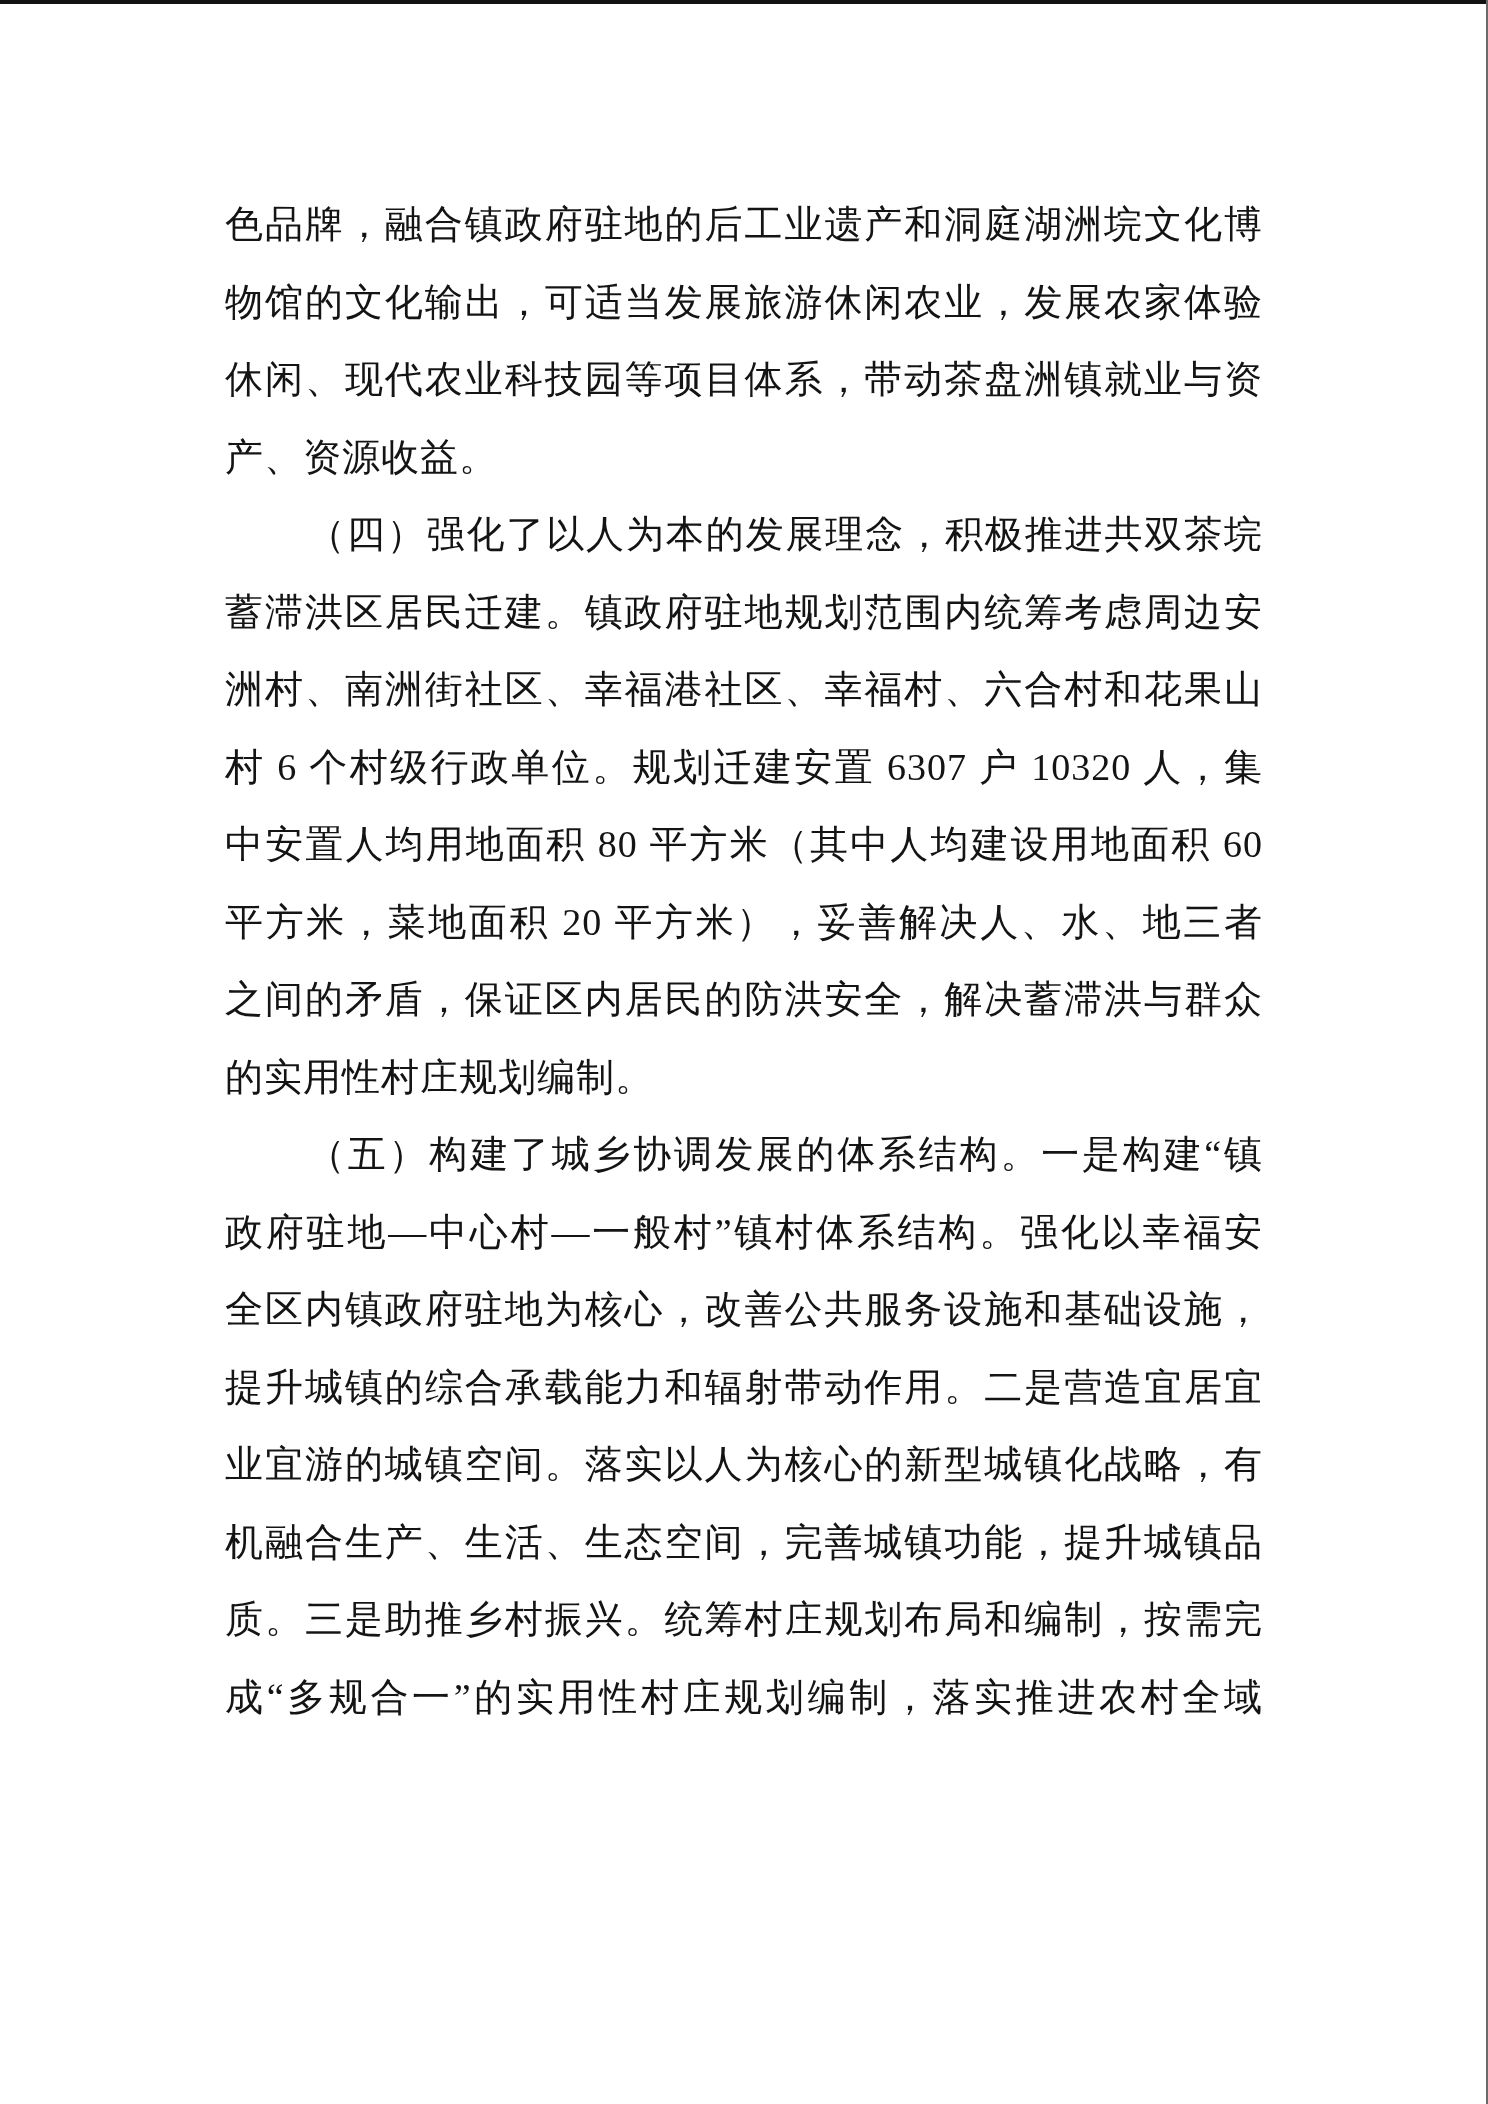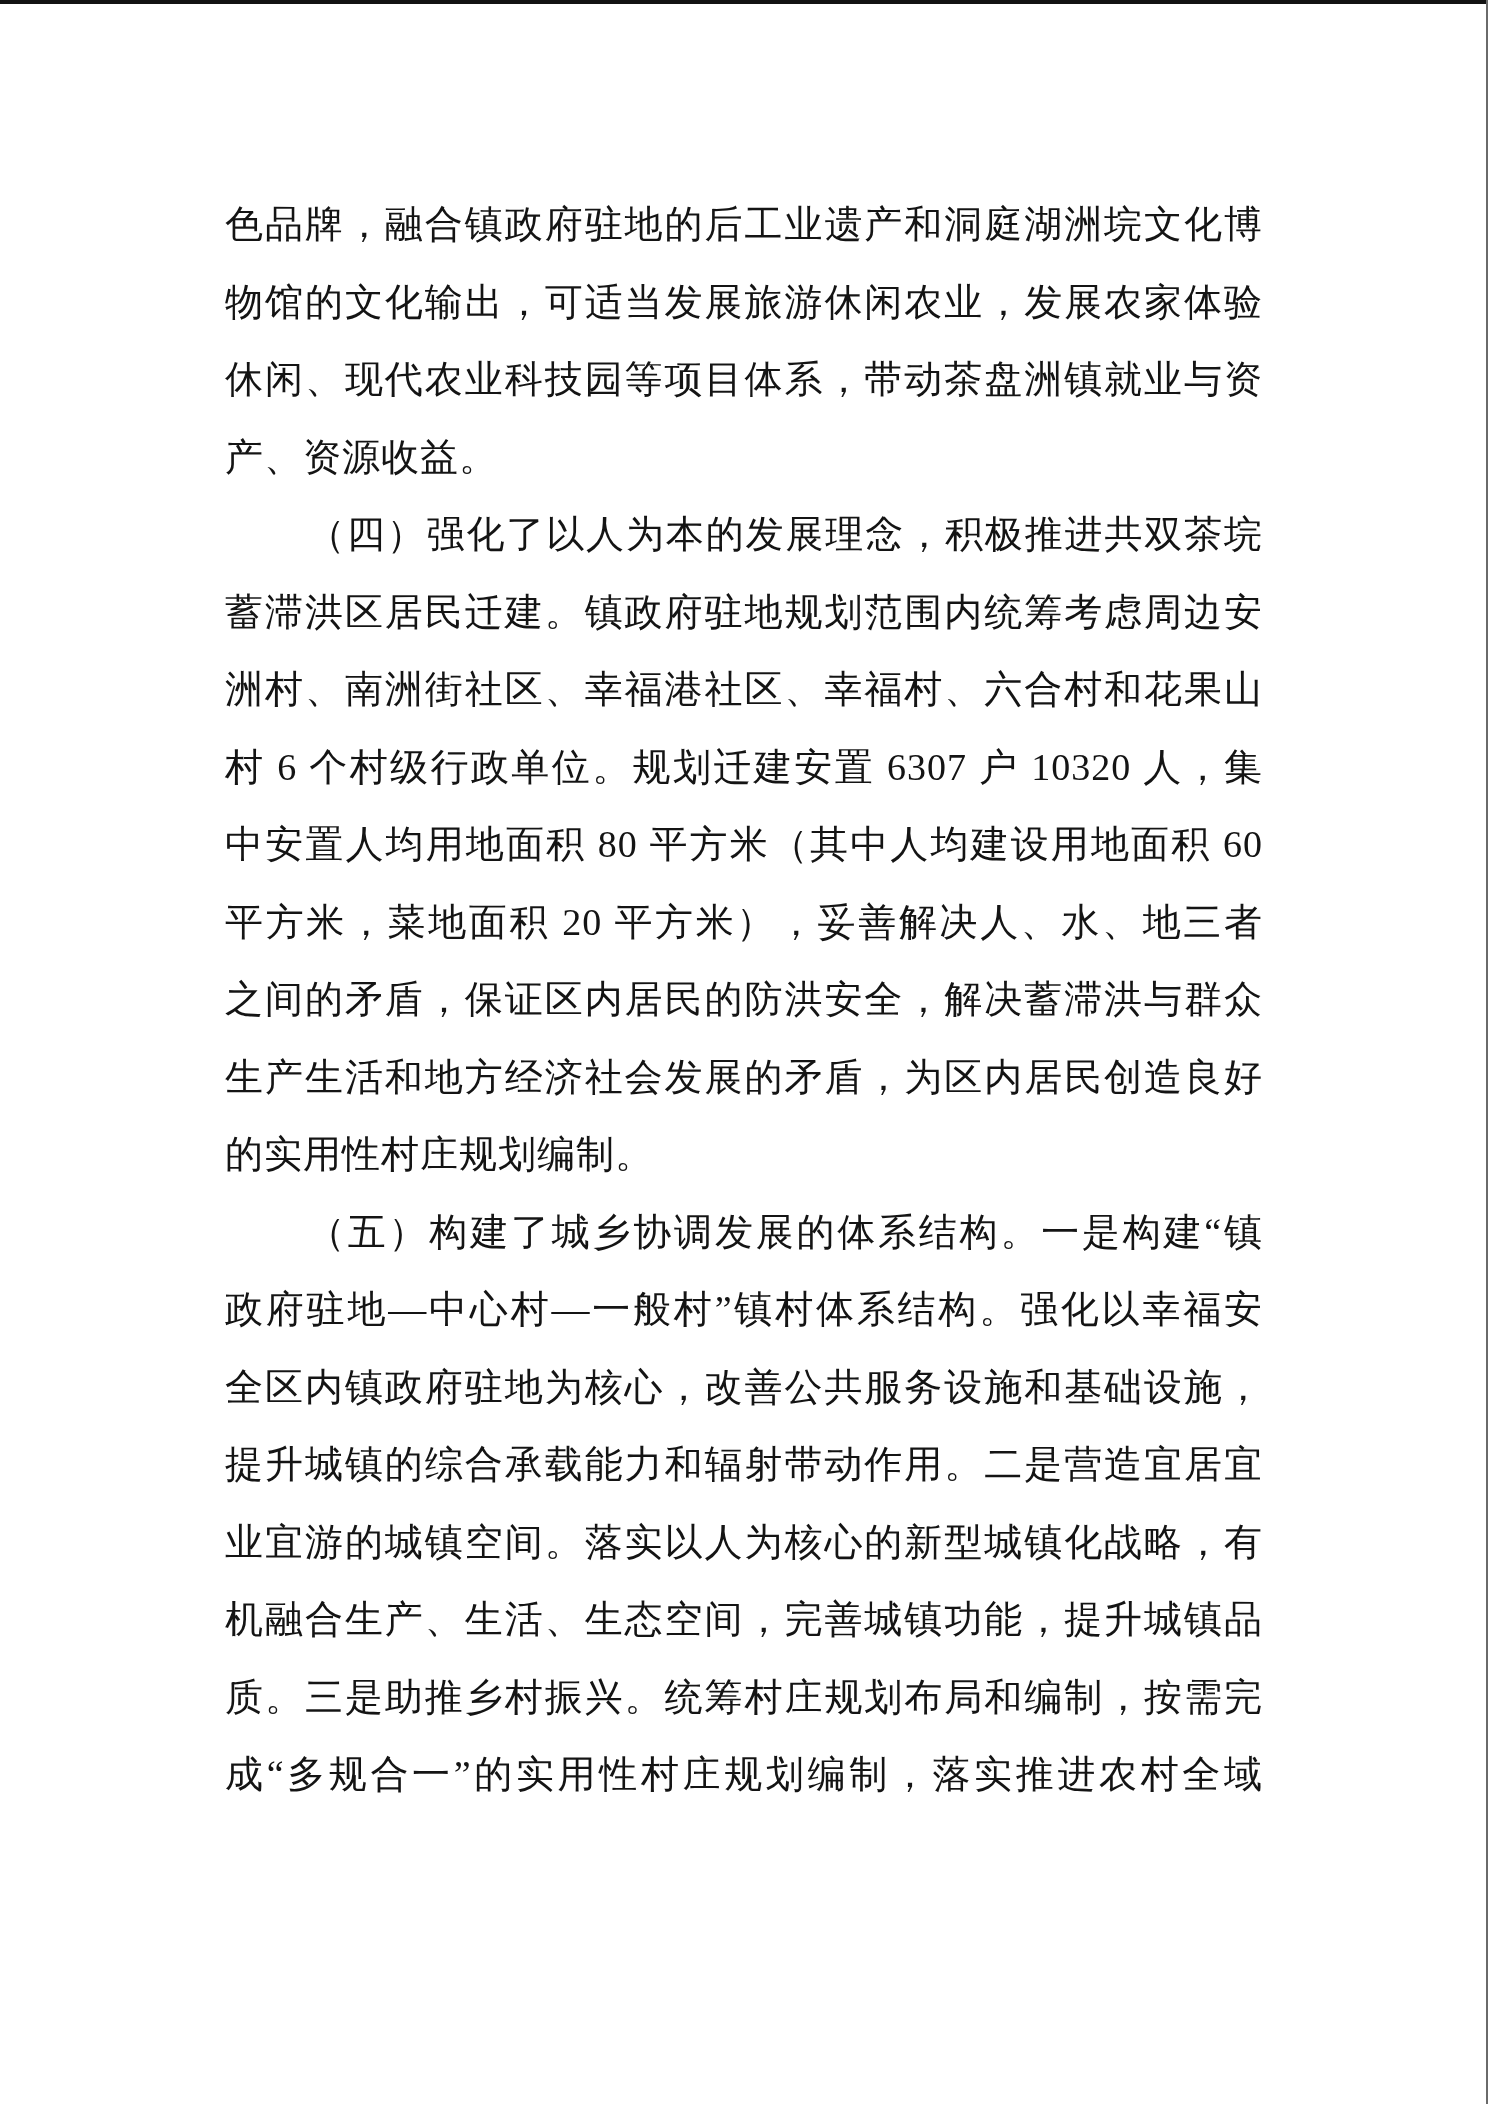--- a/index.html
+++ b/index.html
@@ -65,21 +65,20 @@
       <div class="line">物馆的文化输出，可适当发展旅游休闲农业，发展农家体验</div>
       <div class="line">休闲、现代农业科技园等项目体系，带动茶盘洲镇就业与资</div>
       <div class="line para-end">产、资源收益。</div>
       <div class="line indent">（四）强化了以人为本的发展理念，积极推进共双茶垸</div>
       <div class="line">蓄滞洪区居民迁建。镇政府驻地规划范围内统筹考虑周边安</div>
       <div class="line">洲村、南洲街社区、幸福港社区、幸福村、六合村和花果山</div>
       <div class="line">村 6 个村级行政单位。规划迁建安置 6307 户 10320 人，集</div>
       <div class="line">中安置人均用地面积 80 平方米（其中人均建设用地面积 60</div>
       <div class="line">平方米，菜地面积 20 平方米），妥善解决人、水、地三者</div>
       <div class="line">之间的矛盾，保证区内居民的防洪安全，解决蓄滞洪与群众</div>
-      <div class="line">生产生活和地方经济社会发展的矛盾，为区内居民创造良好</div>
       <div class="line para-end">的实用性村庄规划编制。</div>
       <div class="line indent">（五）构建了城乡协调发展的体系结构。一是构建“镇</div>
       <div class="line">政府驻地—中心村—一般村”镇村体系结构。强化以幸福安</div>
       <div class="line">全区内镇政府驻地为核心，改善公共服务设施和基础设施，</div>
       <div class="line">提升城镇的综合承载能力和辐射带动作用。二是营造宜居宜</div>
       <div class="line">业宜游的城镇空间。落实以人为核心的新型城镇化战略，有</div>
       <div class="line">机融合生产、生活、生态空间，完善城镇功能，提升城镇品</div>
       <div class="line">质。三是助推乡村振兴。统筹村庄规划布局和编制，按需完</div>
       <div class="line">成“多规合一”的实用性村庄规划编制，落实推进农村全域</div>
     </div>

